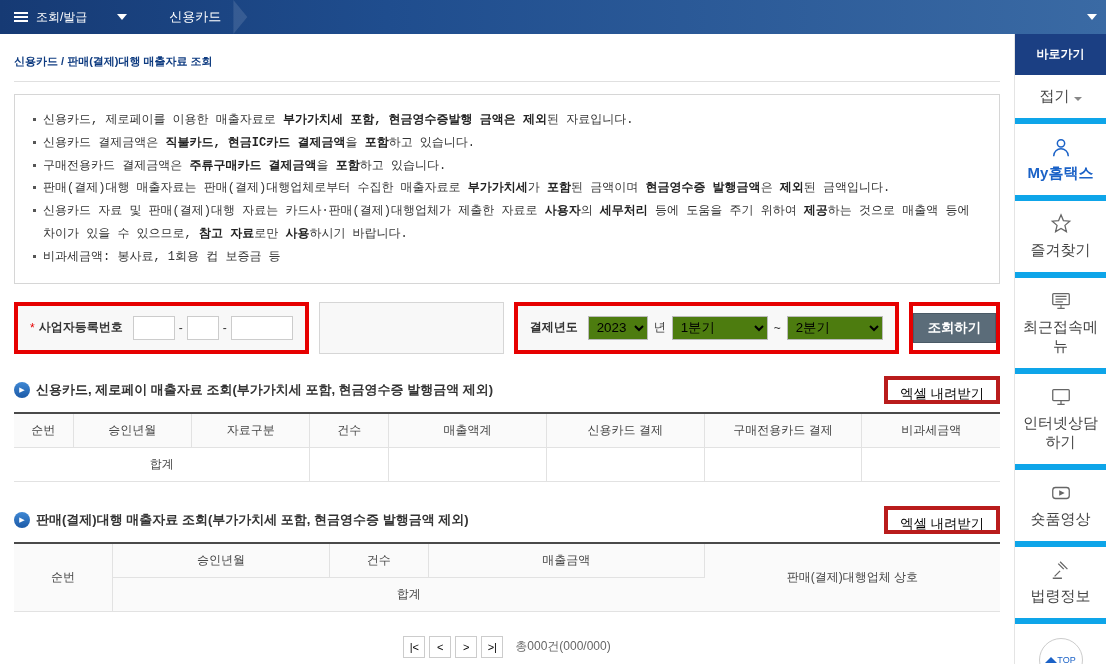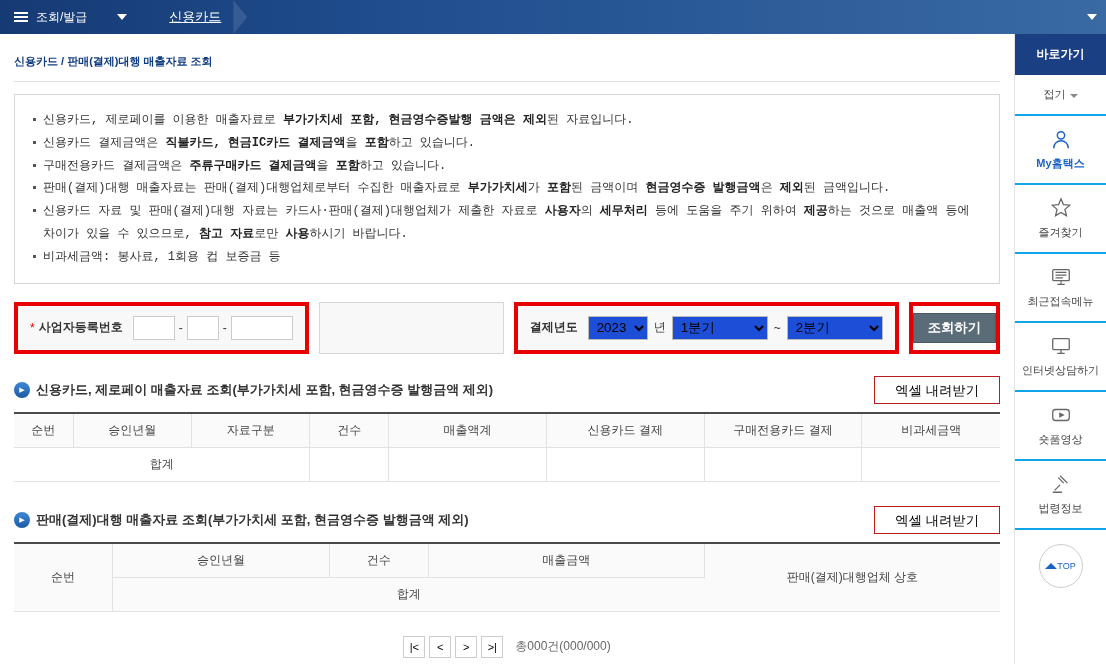--- a/index.html
+++ b/index.html
@@ -3,21 +3,21 @@
   <meta charset="utf-8">
   <style>
     * { margin: 0; padding: 0; box-sizing: border-box; }
     body { font-family: "Malgun Gothic", "맑은 고딕", sans-serif; font-size: 12px; color: #333; background: #fff; }
     
     
     .top-nav { display: flex; align-items: stretch; height: 34px; background: linear-gradient(90deg, #163a74 0%, #1f4d8e 35%, #3a6aa4 100%); }
     .menu-trigger { display: flex; align-items: center; padding: 0 14px; color: #fff; font-weight: normal; cursor: pointer; }
     .menu-trigger .ham { display: inline-block; width: 14px; margin-right: 8px; }
     .menu-trigger .ham span { display: block; height: 2px; background: #fff; margin: 2px 0; }
-    .crumb { position: relative; display: flex; align-items: center; padding: 0 22px 0 28px; color: #fff; font-size: 13px; text-decoration: underline; }
+    .crumb { position: relative; display: flex; align-items: center; padding: 0 22px 0 28px; color: #fff; font-size: 13px; }
     .crumb.light { color: #e5ecf5; }
     .crumb::after {
       content: ""; position: absolute; right: -10px; top: 0; bottom: 0; width: 20px;
       clip-path: polygon(0 0, 70% 50%, 0 100%);
       background: rgba(255,255,255,.12);
     }
     .crumb:last-child::after { display: none; }
     .crumb .star { margin-left: 8px; color: #9dbadf; }
     .collapse-btn { margin-left: auto; width: 28px; display: flex; align-items: center; justify-content: center; color: #fff; }
     .down-caret { border-left: 5px solid transparent; border-right: 5px solid transparent; border-top: 6px solid currentColor; }
@@ -38,51 +38,51 @@
     
     .search-row { display: flex; align-items: stretch; margin-bottom: 22px; gap: 10px; }
     .box-red { border: 4px solid #e60000; display: flex; align-items: center; padding: 10px 12px; background: #f8f8f8; }
     .box-plain { border: 1px solid #d6d6d6; display: flex; align-items: center; padding: 10px 12px; background: #f8f8f8; }
     .flex-fill { flex: 1; }
     .req { color: #e60000; margin-right: 4px; }
     .label { font-weight: bold; margin-right: 10px; }
     input.seg { width: 42px; height: 24px; border: 1px solid #ccc; padding: 0 4px; text-align: center; }
     input.seg.wide { width: 62px; }
     .hyphen { margin: 0 4px; }
-    select { height: 24px; border: 1px solid #bbb; padding: 0 4px; background: #1d4ed8; }
+    select { height: 24px; border: 1px solid #bbb; padding: 0 4px; background: #4d7c0f; }
     .tilde { margin: 0 6px; }
 
     .btn-primary { background: #5b6c79; color: #fff; font-weight: bold; padding: 0 14px; height: 30px; border: 1px solid #4a5a66; cursor: pointer; }
     .primary-wrap { border: 4px solid #e60000; display: flex; align-items: center; }
 
     
     .section-hd { display: flex; align-items: center; margin: 10px 0 8px 0; }
     .section-hd .bullet { width: 16px; height: 16px; border-radius: 50%; background: linear-gradient(#3f88d4,#1c5aa7); color: #fff; display: inline-flex; align-items: center; justify-content: center; font-size: 10px; margin-right: 6px; }
     .section-hd .bullet::before { content: "▶"; transform: scale(.7); }
     .section-hd .title { font-weight: bold; font-size: 13px; }
     .section-hd .spacer { flex: 1; }
 
-    .btn-outline { border: 1px solid #b91c1c; background: #fff; padding: 5px 20px; height: 28px; cursor: pointer; }
+    .btn-outline { border: 4px solid #b91c1c; background: #fff; padding: 5px 12px; height: 28px; cursor: pointer; }
 
     
     table.grid { width: 100%; border-collapse: collapse; border-top: 2px solid #4a4a4a; margin-bottom: 24px; }
     table.grid th, table.grid td { border: 1px solid #e2e2e2; border-left: none; padding: 8px 6px; text-align: center; font-weight: normal; color: #444; }
     table.grid th:first-child, table.grid td:first-child { border-left: none; }
     table.grid th { background: #fafafa; }
     table.grid .sum-row td { background: #fff; }
     table.grid th:last-child, table.grid td:last-child { border-right: none; }
 
     
     .pager { display: flex; align-items: center; justify-content: center; gap: 4px; margin-top: 6px; color: #666; }
     .pager button { width: 22px; height: 22px; border: 1px solid #ccc; background: #fff; cursor: pointer; font-size: 11px; }
 
     
     .sidebar { width: 92px; border-left: 1px solid #e4e4e4; flex-shrink: 0; }
     .shortcut-hd { background: #1b3f83; color: #fff; text-align: center; font-weight: bold; padding: 12px 0; }
-    .side-item { border-bottom: 2px solid #0ea5e9; text-align: center; padding: 12px 4px; font-size: 11px; color: #444; cursor: pointer; }
+    .side-item { border-bottom: 6px solid #0ea5e9; text-align: center; padding: 12px 4px; font-size: 15px; color: #444; cursor: pointer; }
     .side-item.active { color: #1b62c7; font-weight: bold; }
     .side-item .ico { display: block; margin: 0 auto 6px auto; width: 24px; height: 22px; }
     .to-top { width: 44px; height: 44px; border: 1px solid #ccc; border-radius: 50%; margin: 14px auto; display: flex; flex-direction: row; align-items: center; justify-content: center; color: #1b62c7; font-size: 9px; cursor: pointer; }
     .to-top .tri { border-left: 6px solid transparent; border-right: 6px solid transparent; border-bottom: 6px solid #1b62c7; margin-bottom: 1px; }
     .chev-down-small { margin-left: 4px; border-left: 4px solid transparent; border-right: 4px solid transparent; border-top: 4px solid #888; display: inline-block; }
   </style>
 </head>
 <body>
 
 <div class="top-nav">

